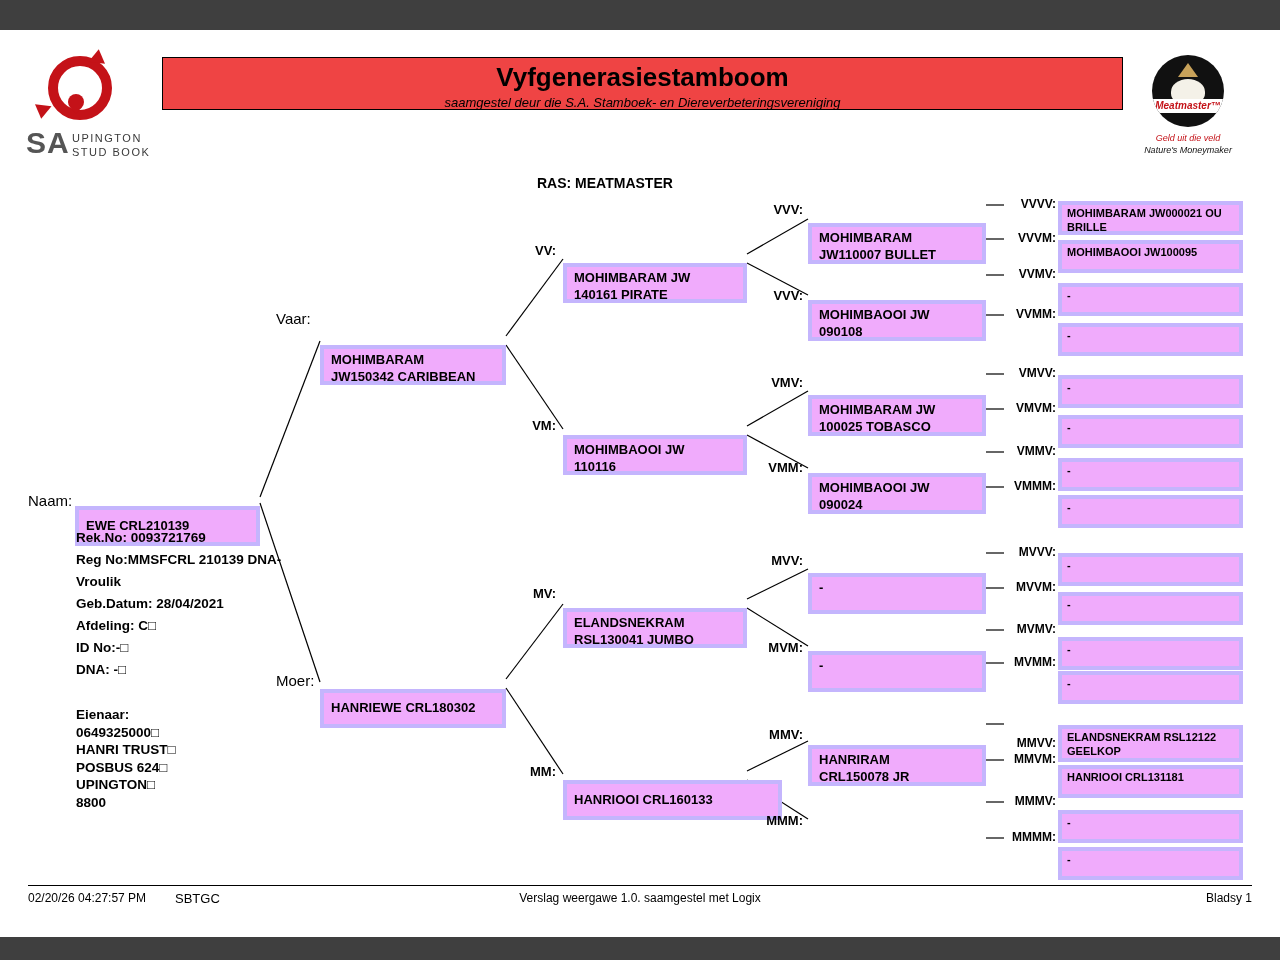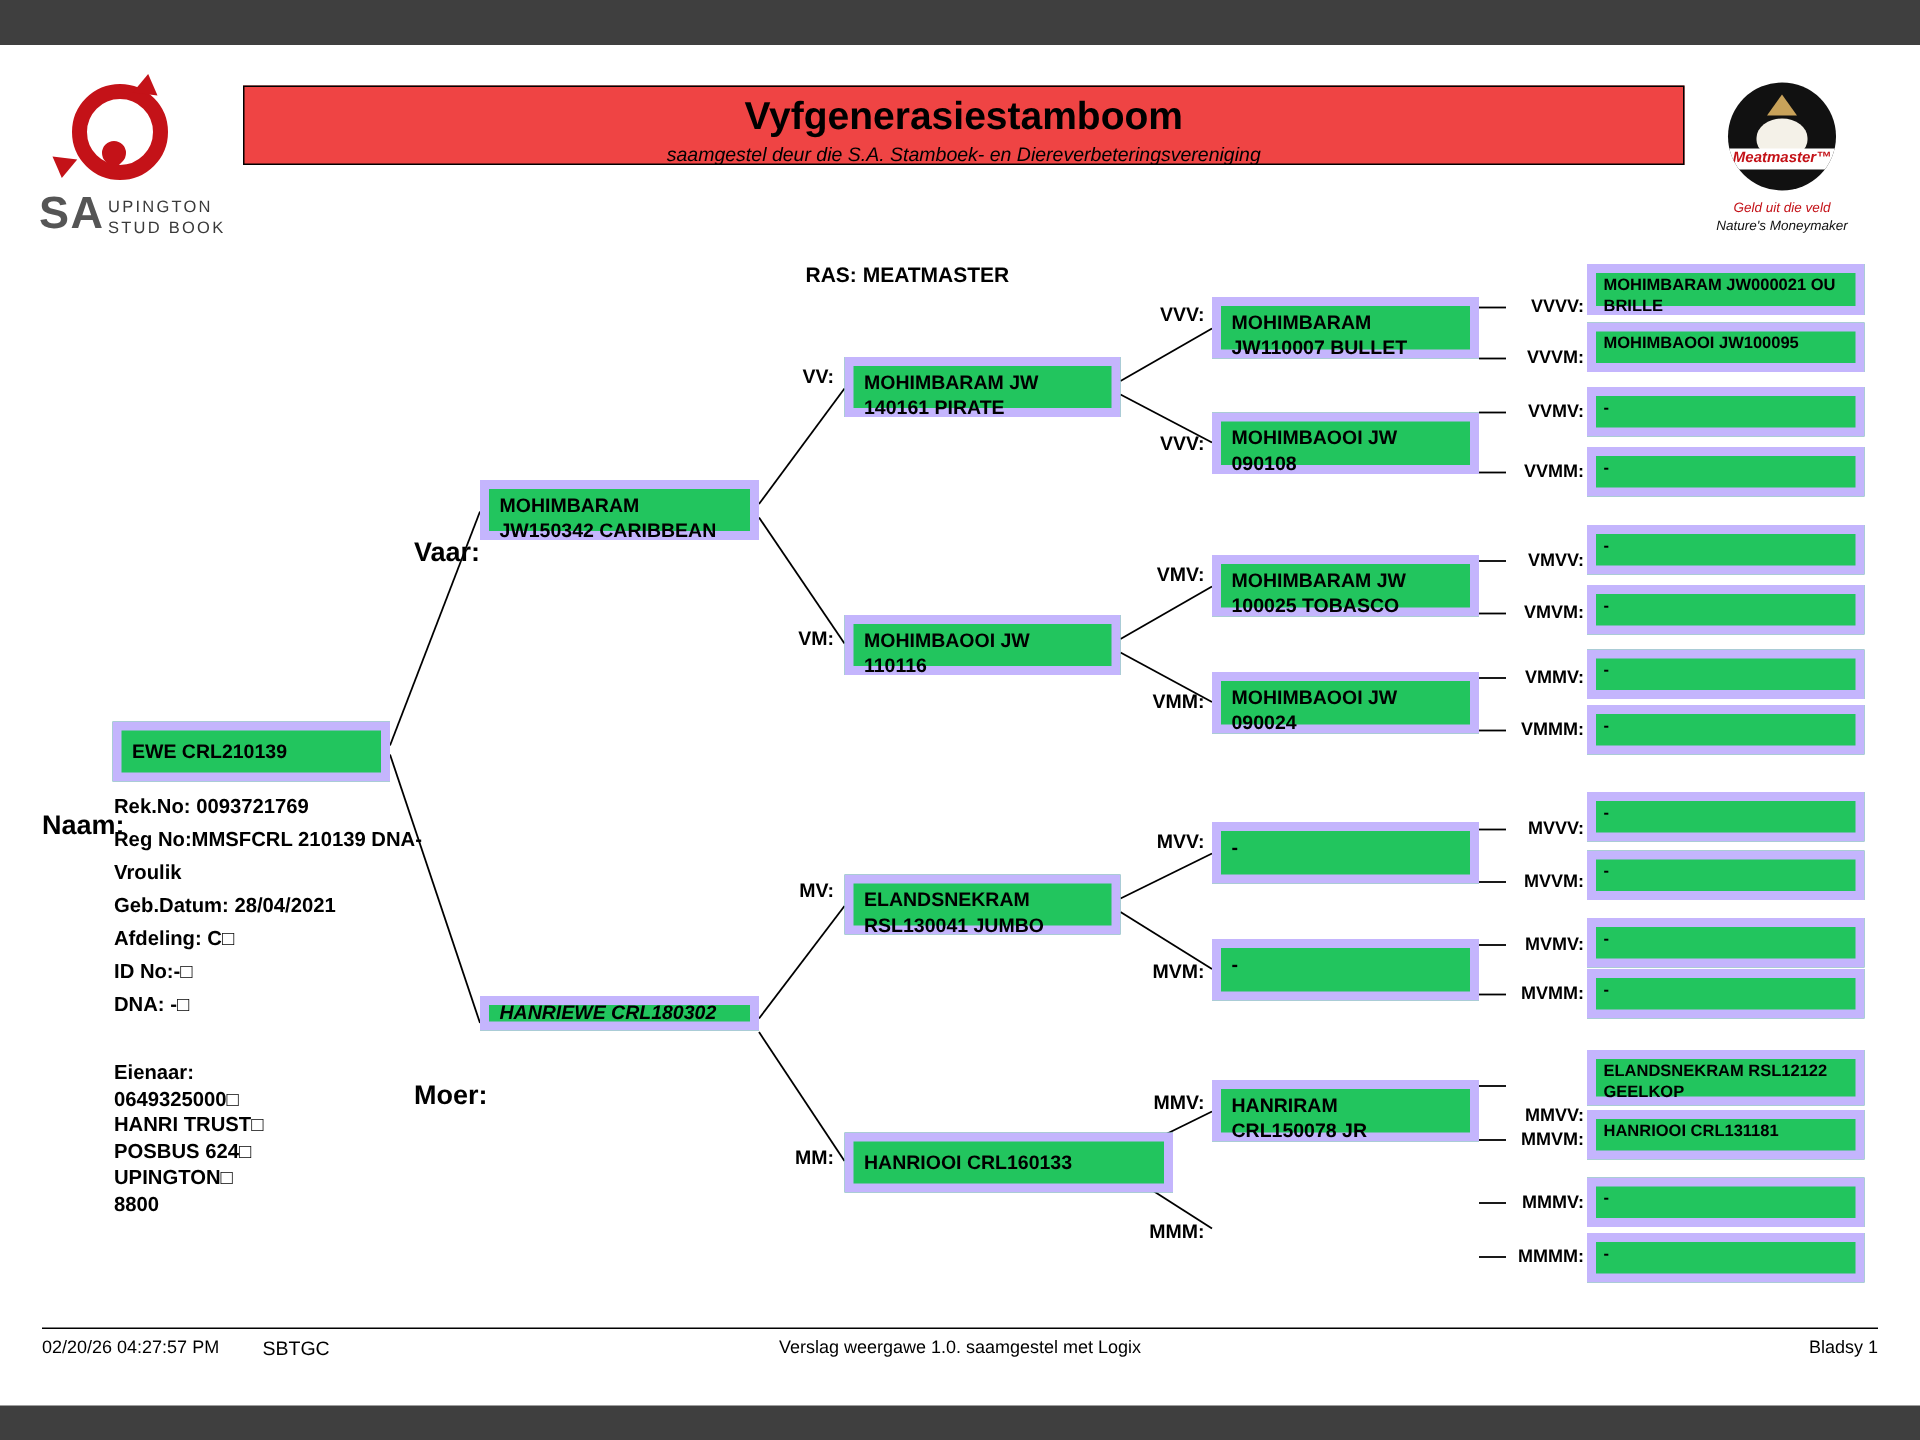--- a/index.html
+++ b/index.html
@@ -15,28 +15,28 @@
   .header-box {
     position:absolute; left:162px; top:57px; width:961px; height:53px;
     background:#ef4444; border:1px solid #000; box-sizing:border-box; text-align:center;
   }
   .header-title { font-size:26px; font-weight:bold; margin-top:4px; }
   .header-sub { font-size:13px; font-style:italic; margin-top:2px; }
 
   .ras { position:absolute; left:537px; top:175px; font-weight:bold; font-size:14px; }
 
   .box {
-    position:absolute; border:6px solid #c4b5fd; background:#22c55e;
+    position:absolute; border:4px solid #c4b5fd; background:#f0abfc;
     font-weight:bold; font-size:13px; line-height:1.3;
-    padding:3px 7px; box-sizing:border-box; white-space:pre-line;
+    padding:3px 7px; box-sizing:border-box; white-space:pre-line;margin-top:25px;
   }
   .box.small { font-size:11px; padding:2px 5px; line-height:1.25; }
   .box.vcenter { display:flex; align-items:center; }
 
-  .lbl  { position:absolute; font-weight:bold; font-size:18px; white-space:nowrap;margin-top:48px; }
+  .lbl  { position:absolute; font-weight:normal; font-size:15px; white-space:nowrap; }
   .lbl3 { position:absolute; font-weight:bold; font-size:13px; width:38px; text-align:right; }
   .lbl4 { position:absolute; font-weight:bold; font-size:13px; width:46px; text-align:right; }
   .lbl5 { position:absolute; font-weight:bold; font-size:12px; width:54px; text-align:right; }
 
   .details { position:absolute; left:76px; top:530px; font-weight:bold; font-size:13.5px; }
   .details div { height:22px; white-space:nowrap; }
   .owner { position:absolute; left:76px; top:707px; font-weight:bold; font-size:13.5px; }
   .owner div { height:17.5px; white-space:nowrap; }
 
   svg.connectors { position:absolute; left:0; top:0; }
@@ -165,21 +165,21 @@
     <div>HANRI TRUST□</div>
     <div>POSBUS 624□</div>
     <div>UPINGTON□</div>
     <div>8800</div>
   </div>
 
   <div class="lbl" style="left:276px;top:310px;">Vaar:</div>
   <div class="box" style="left:320px;top:320px;width:186px;height:40px;">MOHIMBARAM
 JW150342 CARIBBEAN</div>
   <div class="lbl" style="left:276px;top:672px;">Moer:</div>
-  <div class="box vcenter" style="left:320px;top:664px;width:186px;height:23px;font-style:italic;">HANRIEWE CRL180302</div>
+  <div class="box vcenter" style="left:320px;top:664px;width:186px;height:39px;">HANRIEWE CRL180302</div>
 
   <div class="lbl3" style="left:518px;top:243px;">VV:</div>
   <div class="box" style="left:563px;top:238px;width:184px;height:40px;">MOHIMBARAM JW
 140161 PIRATE</div>
   <div class="lbl3" style="left:518px;top:418px;">VM:</div>
   <div class="box" style="left:563px;top:410px;width:184px;height:40px;">MOHIMBAOOI JW
 110116</div>
   <div class="lbl3" style="left:518px;top:586px;">MV:</div>
   <div class="box" style="left:563px;top:583px;width:184px;height:40px;">ELANDSNEKRAM
 RSL130041 JUMBO</div>

